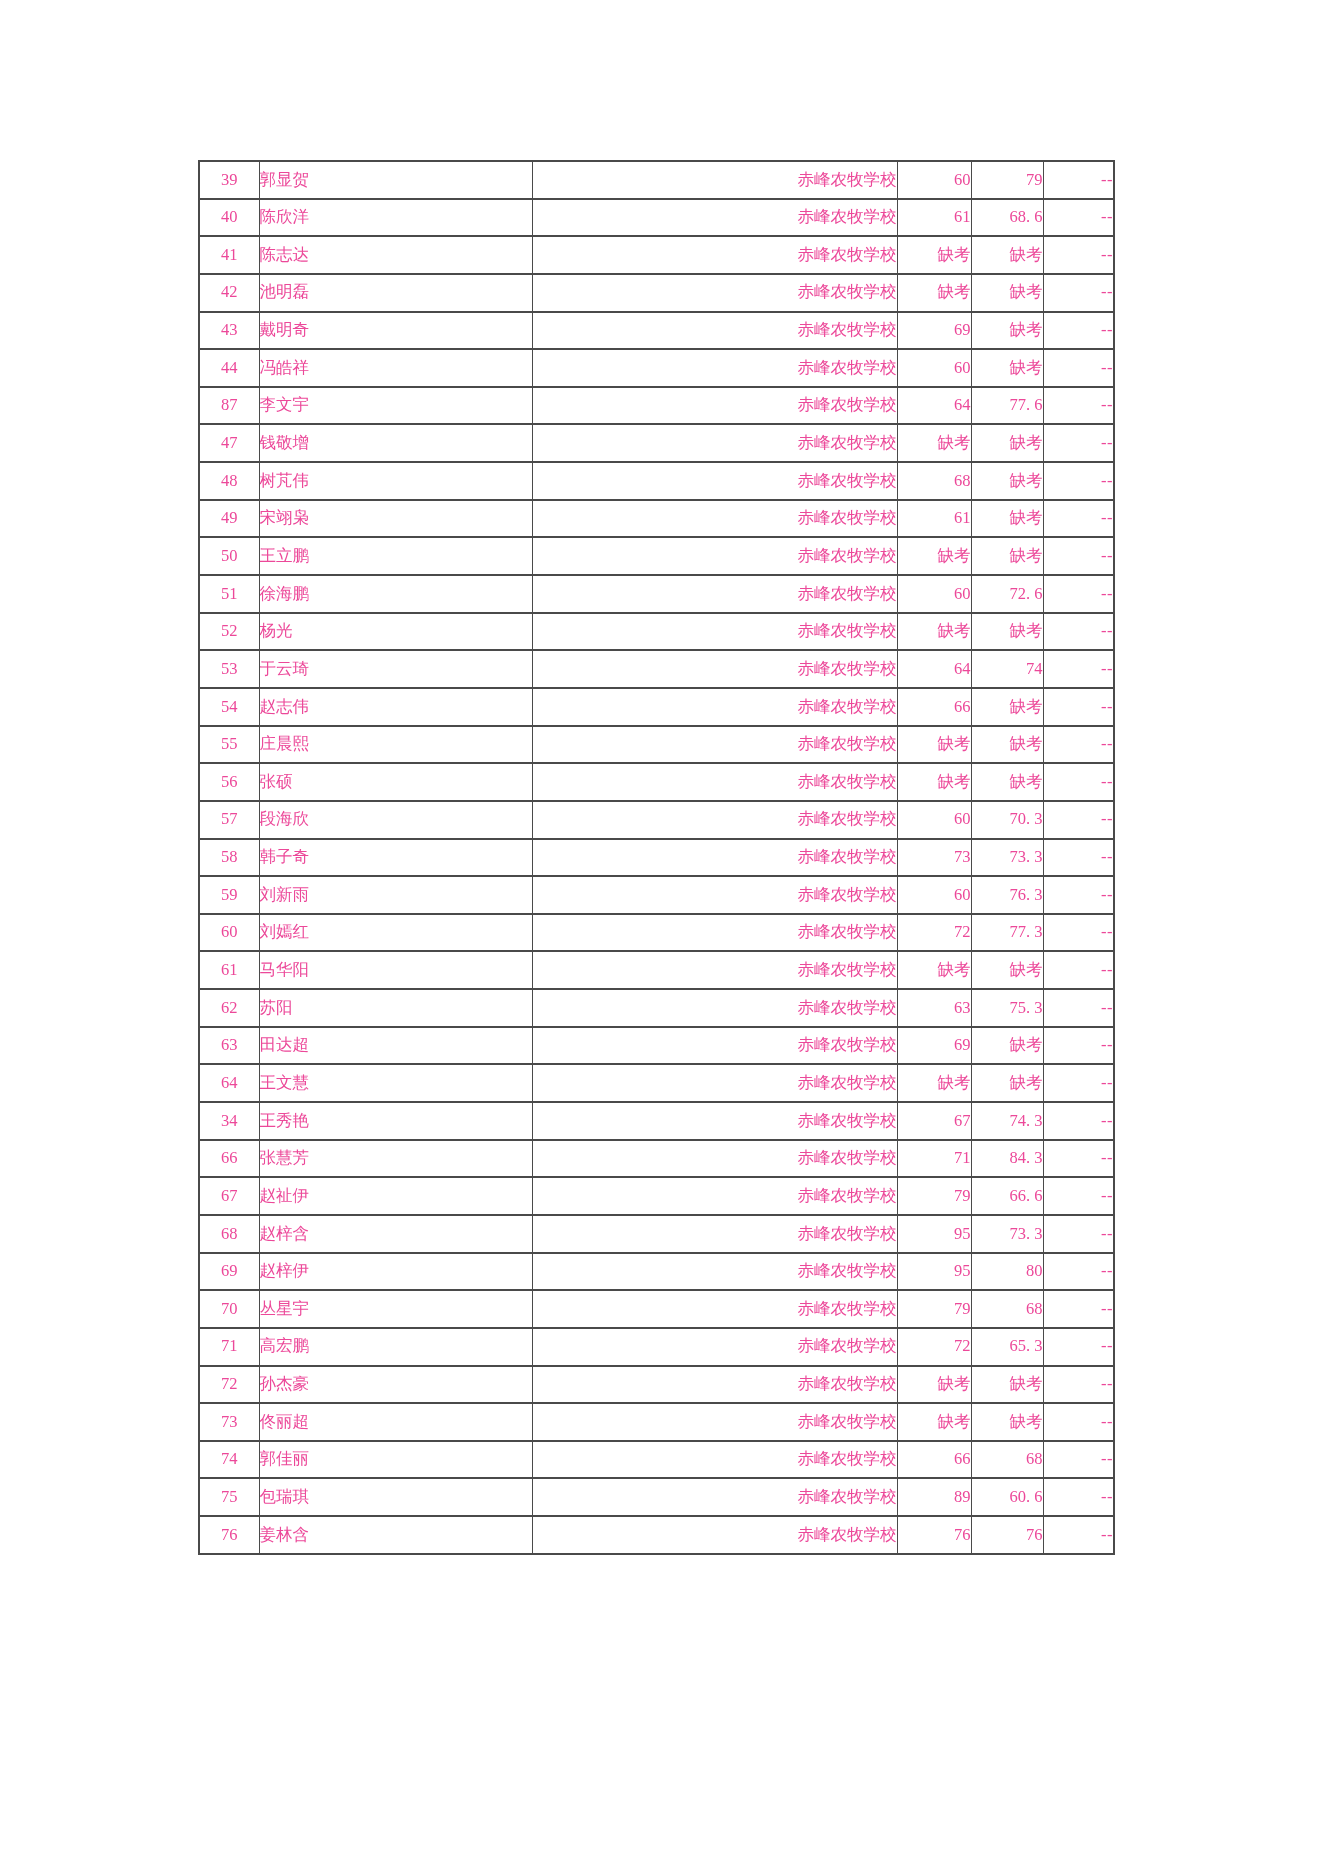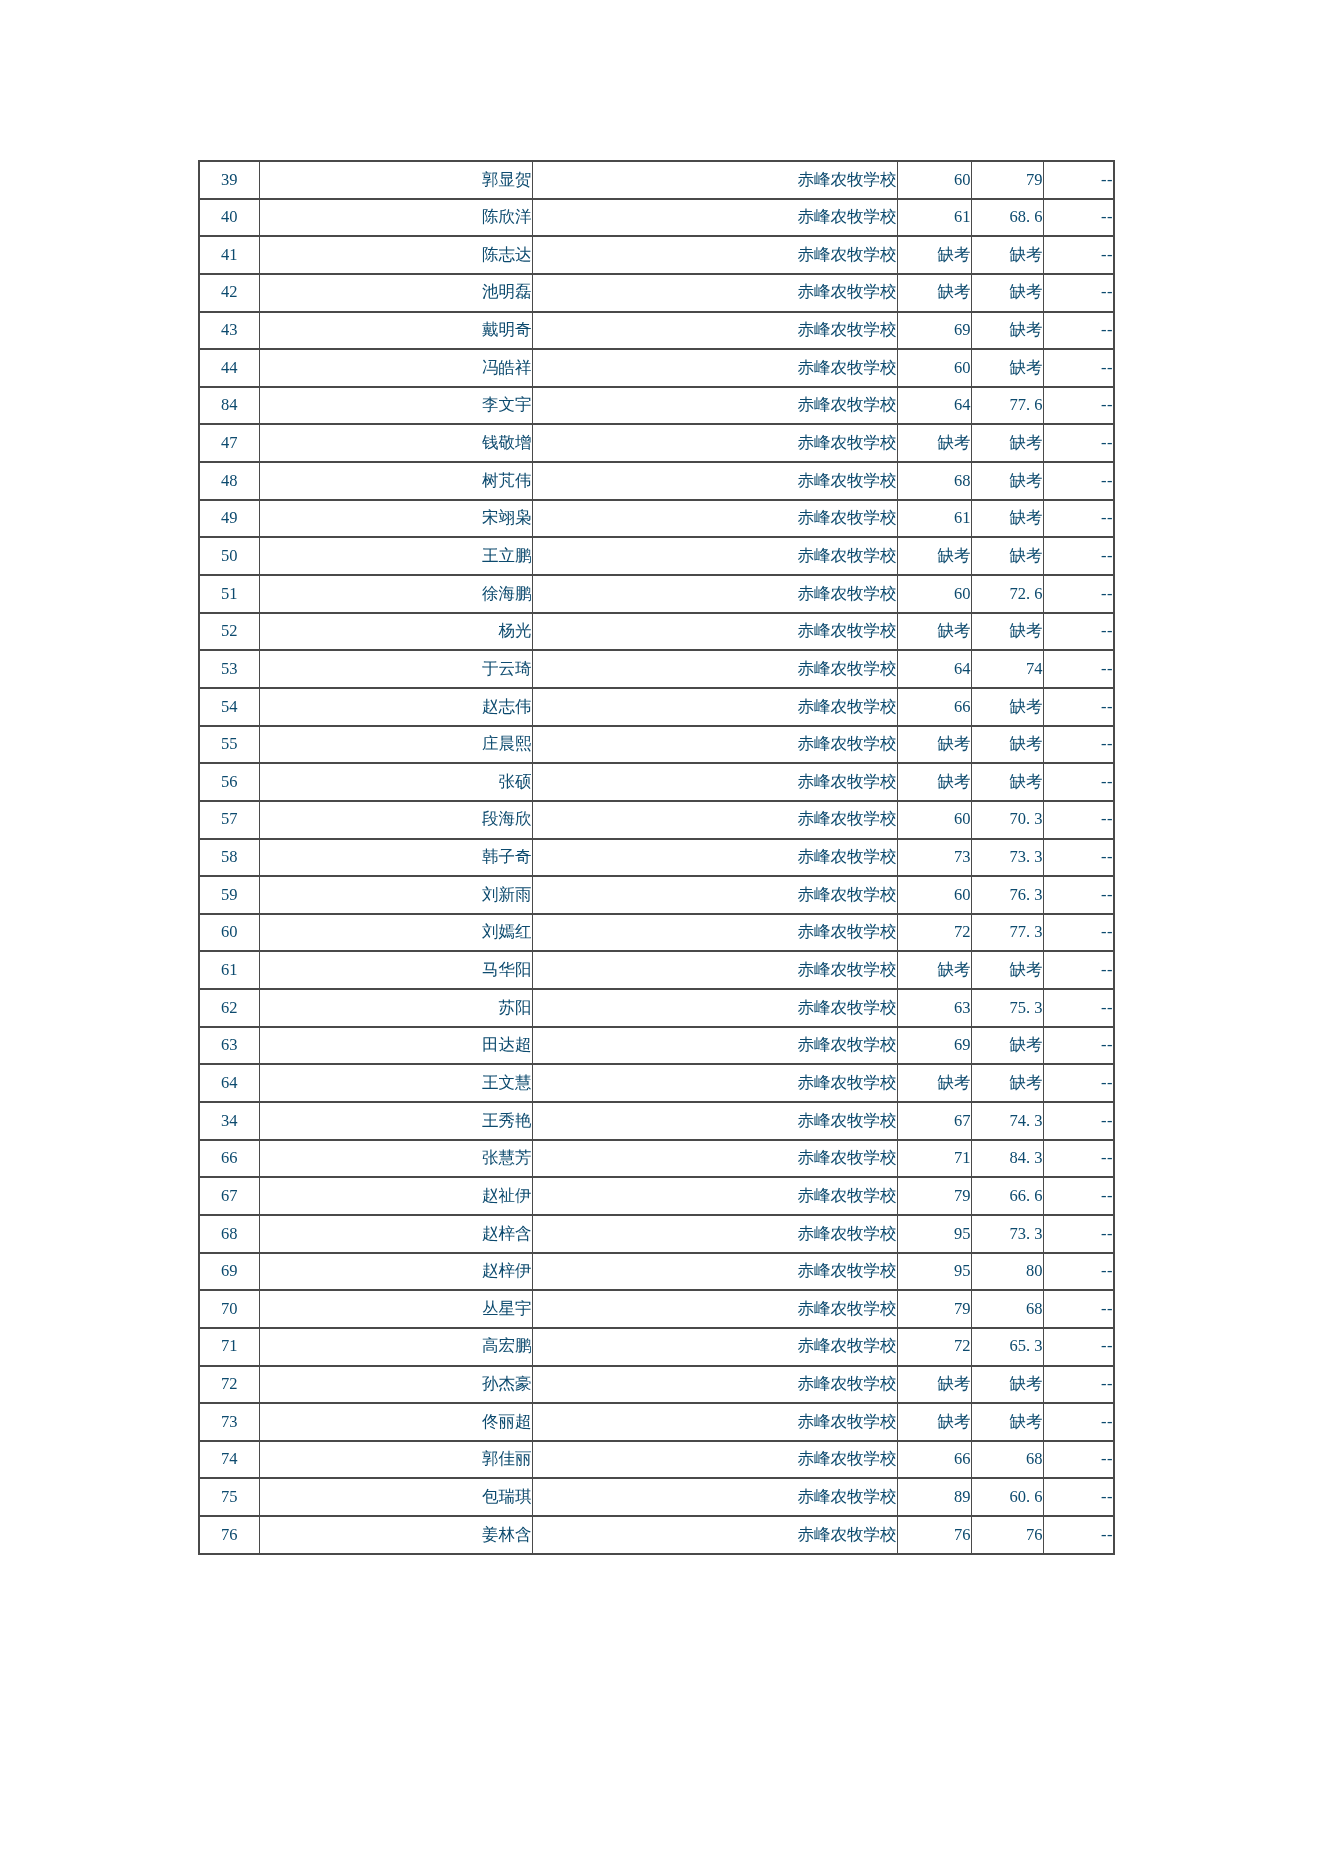--- a/index.html
+++ b/index.html
@@ -2,21 +2,21 @@
 <html><head>
 <meta charset="utf-8">
 <style>
   html, body { margin: 0; padding: 0; background: #ffffff; }
   .page {
     position: relative;
     width: 1323px;
     height: 1871px;
     background: #ffffff;
     font-family: "Liberation Serif", "DejaVu Serif", serif;
-    color: #0c4a6e;
+    color: #ec4899;
     overflow: hidden;
   }
   table.score-table {
     position: absolute;
     left: 198px;
     top: 160px;
     width: 915px;
     height: 1395px;
     border-collapse: collapse;
     table-layout: fixed;
@@ -27,21 +27,21 @@
     border-top-width: 2px;
     border-bottom-width: 2px;
     font-size: 16.5px;
     line-height: 1;
     vertical-align: middle;
     padding: 0;
     overflow: hidden;
     white-space: nowrap;
   }
   td.col-no     { text-align: center; }
-  td.col-name   { text-align: right;  padding-left: 10px; }
+  td.col-name   { text-align: left;  padding-left: 10px; }
   td.col-school { text-align: right; }
   td.col-score  { text-align: right; padding-right: 12px; }
   td.col-note   { text-align: right; padding-right: 13px; letter-spacing: 0.5px; }
 </style>
 </head>
 <body>
 
 <div class="page">
   <table class="score-table">
     <colgroup>
@@ -95,21 +95,21 @@
         </tr>
         <tr>
           <td class="col-no">44</td>
           <td class="col-name">冯皓祥</td>
           <td class="col-school">赤峰农牧学校</td>
           <td class="col-score">60</td>
           <td class="col-score">缺考</td>
           <td class="col-note">--</td>
         </tr>
         <tr>
-          <td class="col-no">84</td>
+          <td class="col-no">87</td>
           <td class="col-name">李文宇</td>
           <td class="col-school">赤峰农牧学校</td>
           <td class="col-score">64</td>
           <td class="col-score">77. 6</td>
           <td class="col-note">--</td>
         </tr>
         <tr>
           <td class="col-no">47</td>
           <td class="col-name">钱敬增</td>
           <td class="col-school">赤峰农牧学校</td>

